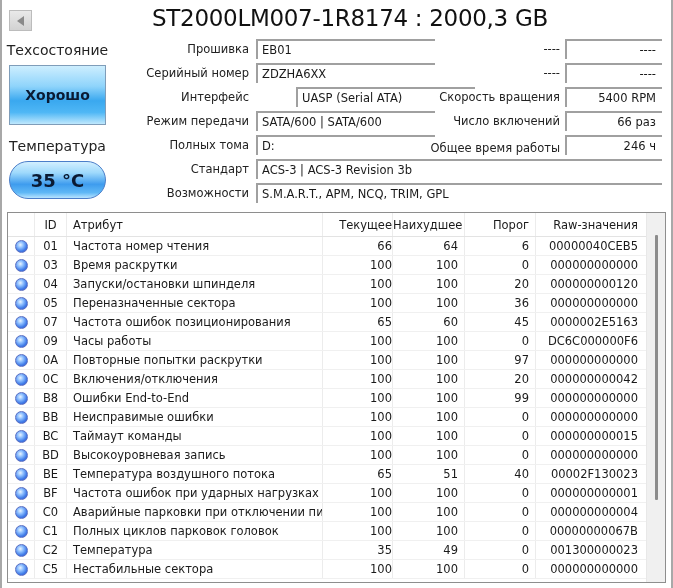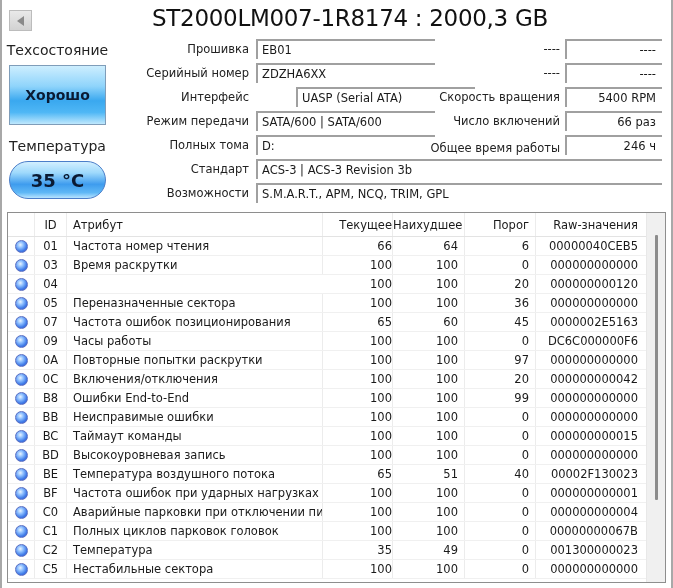--- a/index.html
+++ b/index.html
@@ -131,20 +131,21 @@
         <div class="td c-cu">100</div>
         <div class="td c-wo">100</div>
         <div class="td c-th">0</div>
         <div class="td c-raw">000000000000</div>
       </div>
       <div class="row" style="top: 62px;">
         <div class="td c-ic">
           <span class="dot"></span>
         </div>
         <div class="td c-id">04</div>
+        <div class="td c-at">Запуски/остановки шпинделя</div>
         <div class="td c-cu">100</div>
         <div class="td c-wo">100</div>
         <div class="td c-th">20</div>
         <div class="td c-raw">000000000120</div>
       </div>
       <div class="row" style="top: 81px;">
         <div class="td c-ic">
           <span class="dot"></span>
         </div>
         <div class="td c-id">05</div>

